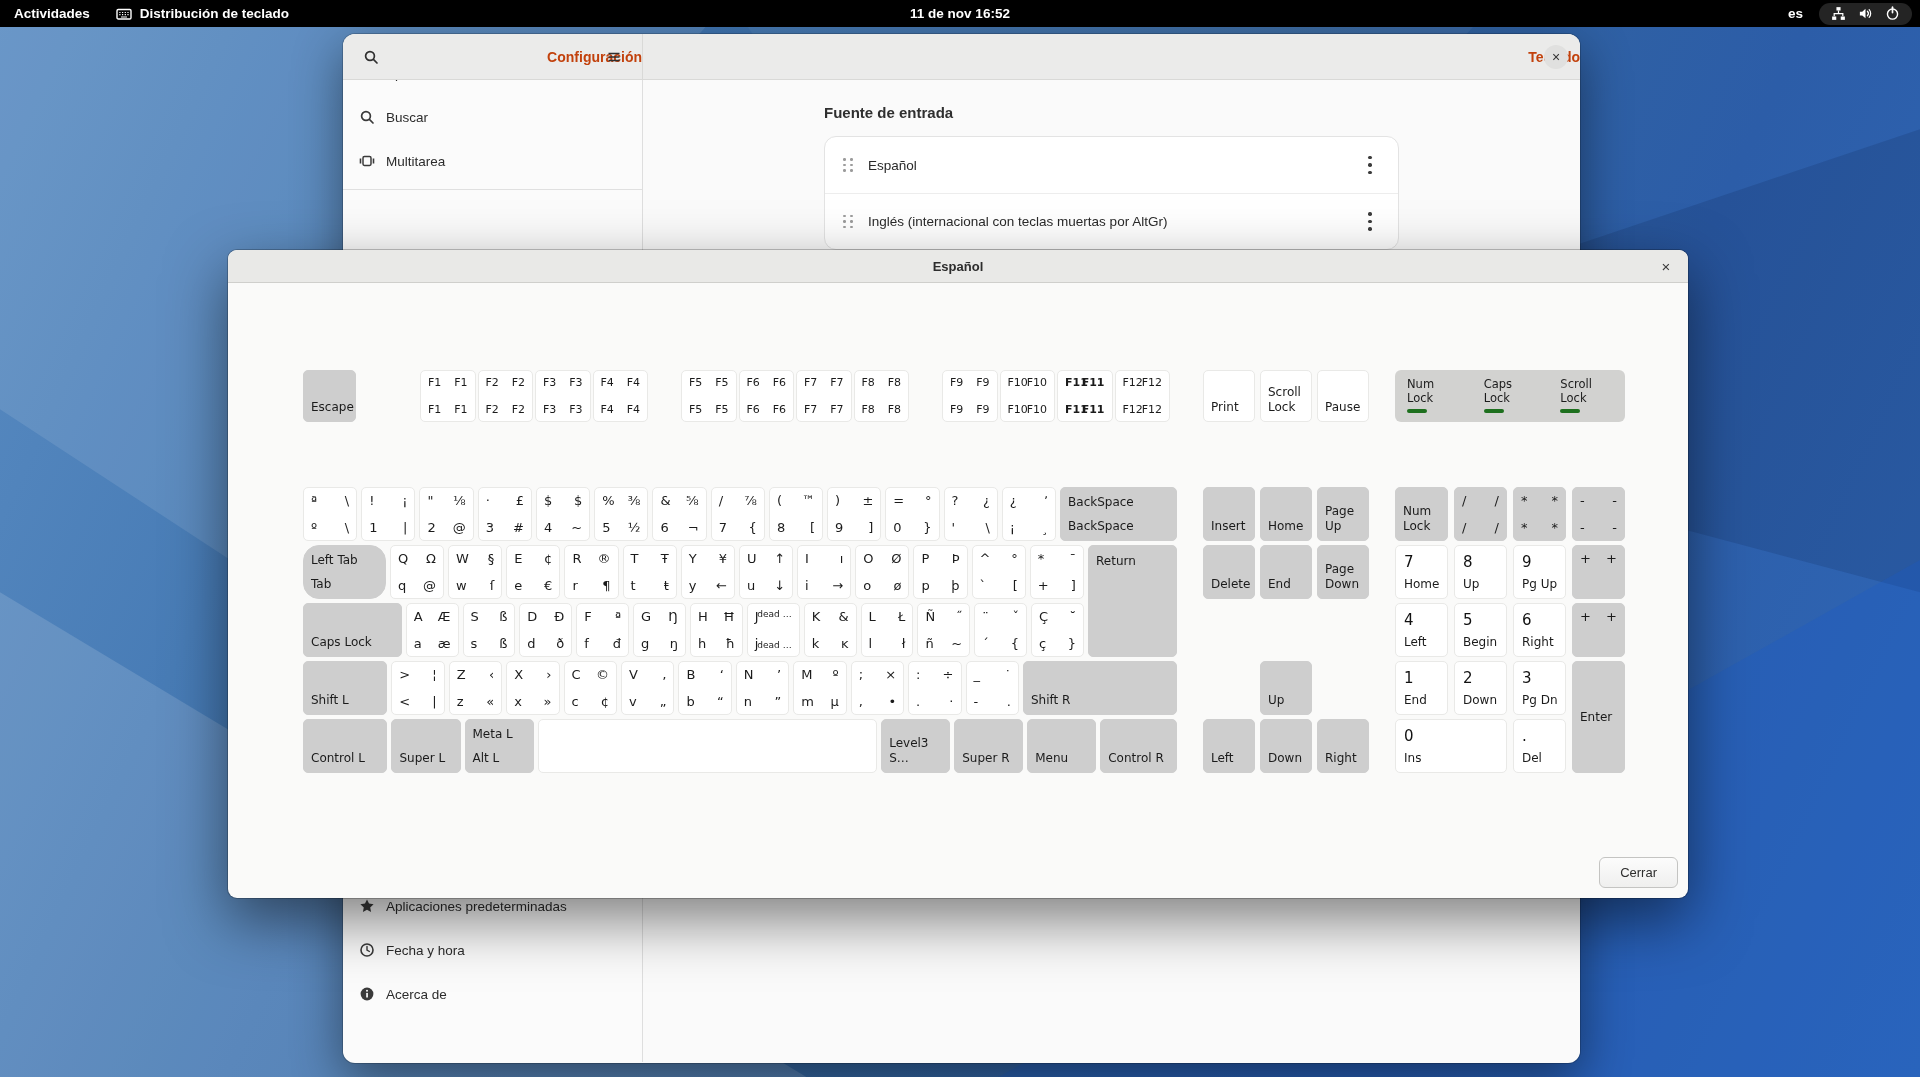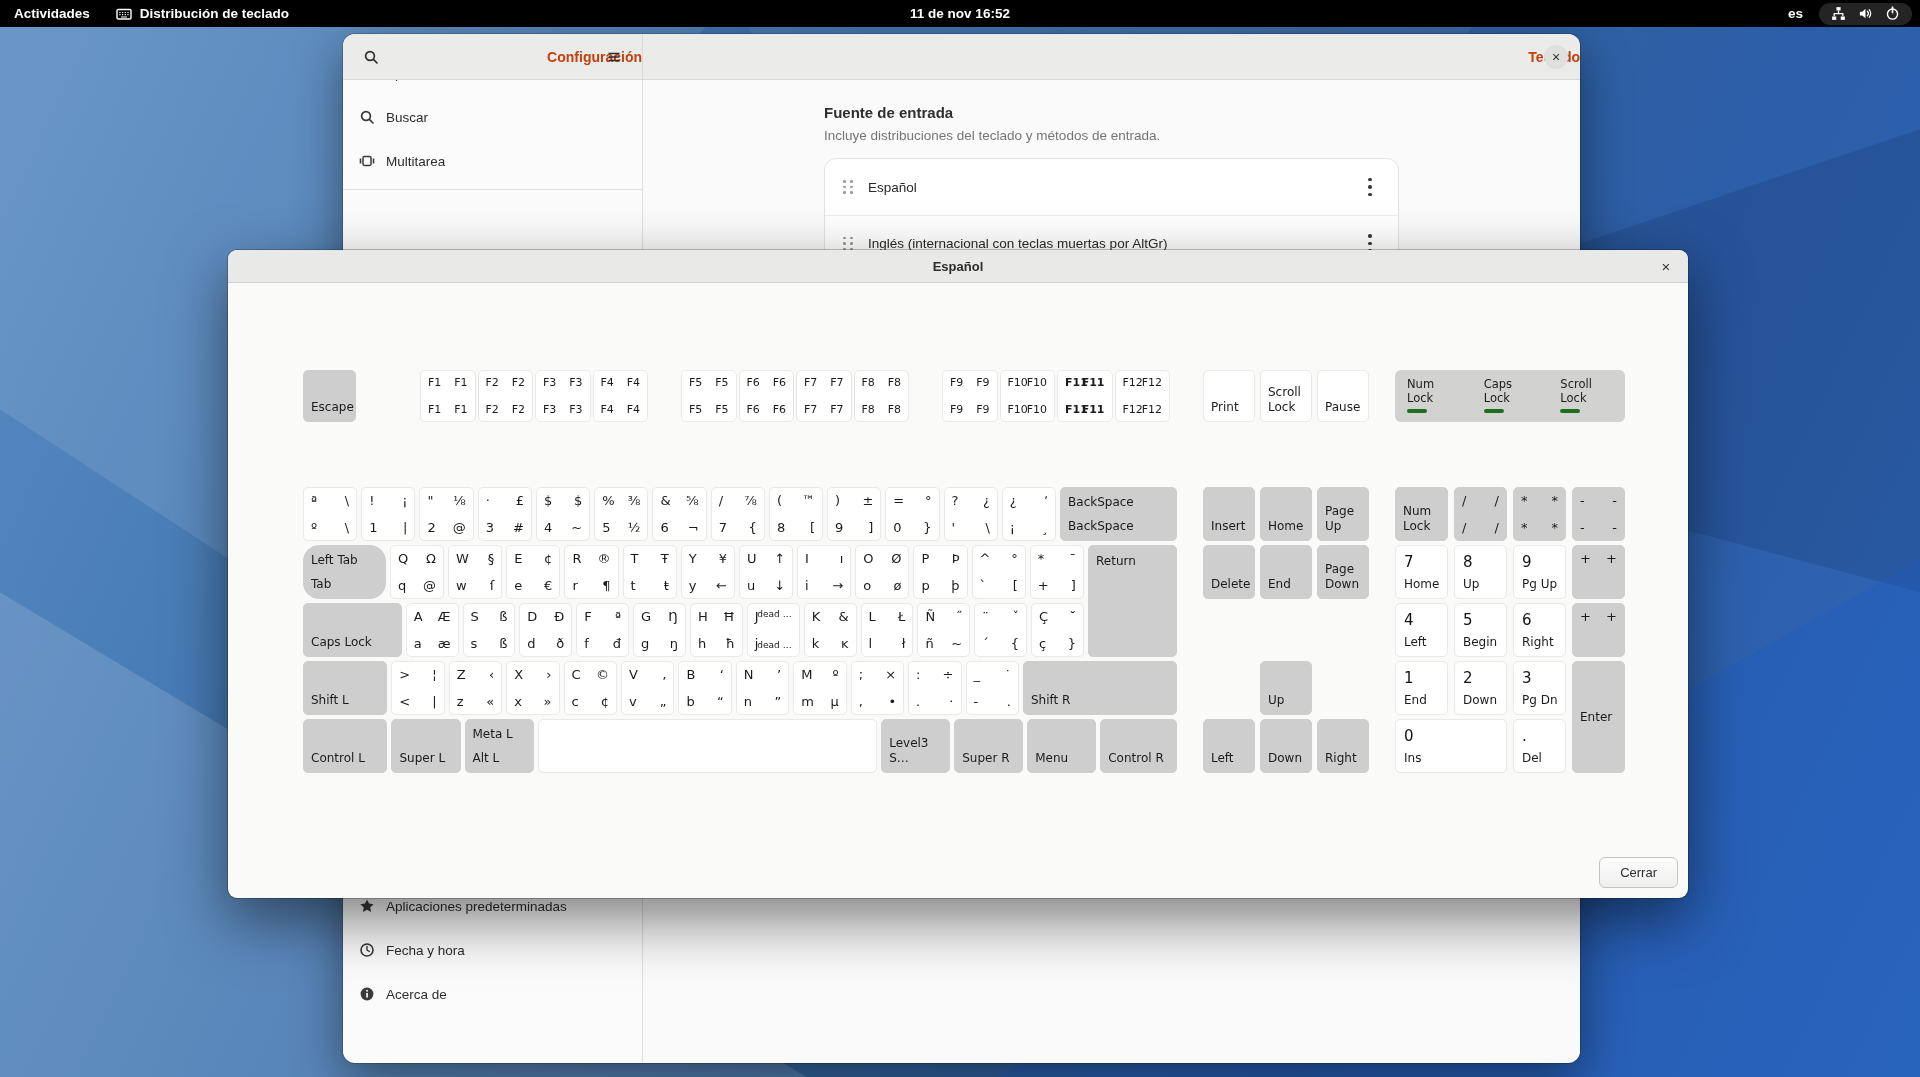--- a/index.html
+++ b/index.html
@@ -252,21 +252,20 @@
               <rect x="7.2" y="6.9" width="1.7" height="4.6" fill="#fbfbfb"></rect>
               <circle cx="8" cy="4.7" r="1" fill="#fbfbfb"></circle>
             </svg>
           </div>
           <div style="display: inline;">Acerca de</div>
         </div>
       </div>
     <div class="sw-content">
       <div class="content-col">
         <div class="sec-title">Fuente de entrada</div>
-        <div class="sec-desc">Incluye distribuciones del teclado y métodos de entrada.</div>
         <div class="source-card" id="source-list">
             <div class="src-row">
               <div class="drag">
                 <i></i>
                 <i></i>
                 <i></i>
                 <i></i>
                 <i></i>
                 <i></i>
               </div>

